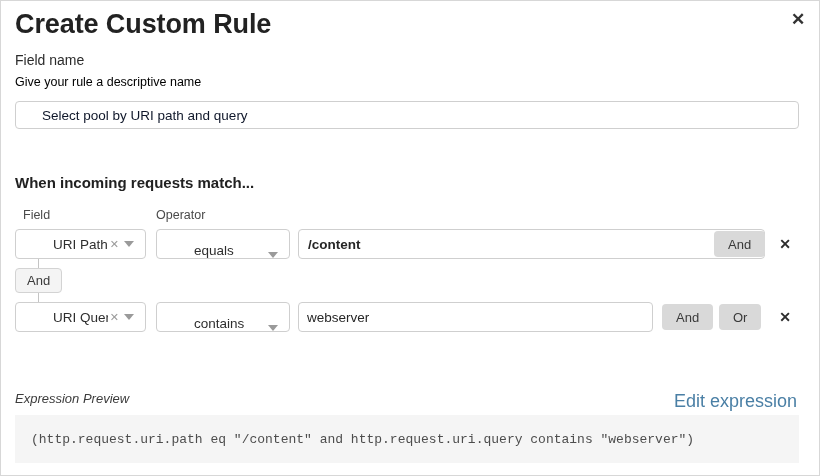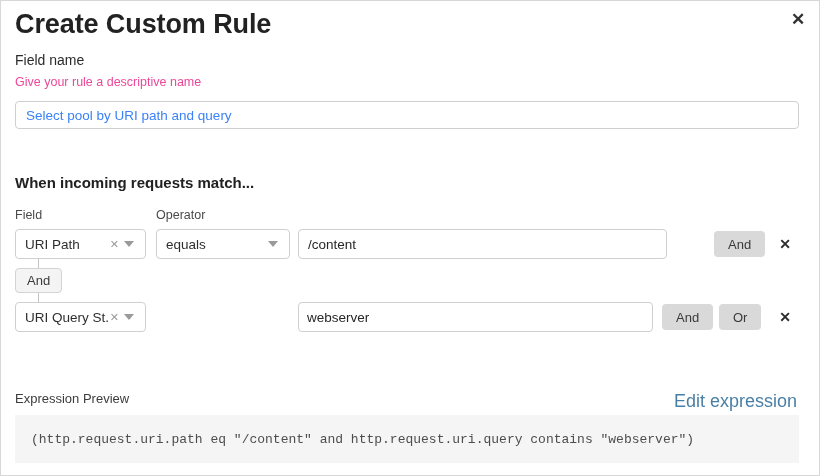--- a/index.html
+++ b/index.html
@@ -57,34 +57,34 @@
     position: absolute;
     font-size: 14px;
     color: #2b2b2b;
   }
   .rule-name-label { left: 14px; top: 51px; }
   .rule-name-help {
     position: absolute;
     left: 14px;
     top: 74px;
     font-size: 12.5px;
-    color: #ec4899;
+    color: #000000;
   }
   .rule-name-input {
     position: absolute;
     left: 14px;
     top: 100px;
     width: 784px;
     height: 28px;
     border: 1px solid #cfcfcf;
     border-radius: 4px;
-    padding: 0 10px;
+    padding: 0 26px;
     font-family: "Liberation Sans", sans-serif;
     font-size: 13.5px;
-    color: #3b82f6;
+    color: #0f172a;
     background: #ffffff;
     outline: none;
   }
 
   
   .match-heading {
     position: absolute;
     left: 14px;
     top: 173px;
     font-size: 15px;
@@ -93,41 +93,42 @@
     text-align: center;
   }
 
   
   .col-label {
     position: absolute;
     top: 207px;
     font-size: 12.5px;
     color: #4a4a4a;
   }
-  .col-field    { left: 14px; }
+  .col-field    { left: 22px; }
   .col-operator { left: 155px; }
   .col-value    { left: 297px; margin-top: 24px; }
 
   
   .cond-row { position: absolute; left: 0; width: 820px; height: 30px; }
   .row-1 { top: 228px; }
   .row-2 { top: 301px; }
 
   .select-box {
     position: absolute;
     height: 30px;
     border: 1px solid #cfcfcf;
     border-radius: 4px;
     background: #ffffff;
     display: flex;
     align-items: center;
     cursor: pointer;
+    padding-left: 28px;
   }
   .select-field    { left: 14px;  width: 131px; }
-  .select-operator { left: 155px; width: 134px; }
+  .select-operator { left: 155px; width: 134px; align-items: flex-end; }
 
   .select-text {
     flex: 1 1 auto;
     padding-left: 9px;
     font-size: 13.5px;
     color: #2e2e2e;
     white-space: nowrap;
     overflow: hidden;
   }
   .select-clear {
@@ -154,21 +155,21 @@
     height: 30px;
     border: 1px solid #cfcfcf;
     border-radius: 4px;
     padding: 0 9px;
     font-family: "Liberation Sans", sans-serif;
     font-size: 13.5px;
     color: #262626;
     background: #ffffff;
     outline: none;
   }
-  .value-1 { width: 369px; }
+  .value-1 { width: 467px; font-weight: bold; }
   .value-2 { width: 355px; padding-left: 8px; }
 
   .logic-btn {
     position: absolute;
     height: 26px;
     top: 2px;
     background: #d9d9d9;
     border: none;
     border-radius: 4px;
     font-family: "Liberation Sans", sans-serif;
@@ -227,20 +228,21 @@
     cursor: pointer;
   }
 
   
   .expr-label {
     position: absolute;
     left: 14px;
     top: 390px;
     font-size: 13px;
     color: #3c3c3c;
+    font-style: italic;
   }
   .expr-edit-link {
     position: absolute;
     right: 22px;
     top: 390px;
     font-size: 18px;
     color: #4a7fa5;
     text-decoration: none;
     cursor: pointer;
   }
@@ -296,20 +298,24 @@
 
   <div class="connector"></div>
   <div class="and-badge">And</div>
 
   <div class="cond-row row-2">
     <div class="select-box select-field">
       <span class="select-text">URI Query St...</span>
       <span class="select-clear">✕</span>
       <span class="caret"></span>
     </div>
+    <div class="select-box select-operator">
+      <span class="select-text">contains</span>
+      <span class="caret"></span>
+    </div>
     <input class="value-input value-2" type="text" value="webserver" style="">
     <button class="logic-btn btn-and-2">And</button>
     <button class="logic-btn btn-or-2">Or</button>
     <button class="delete-btn">✕</button>
   </div>
 
   <div class="expr-label">Expression Preview</div>
   <a class="expr-edit-link">Edit expression</a>
   <div class="expr-code">(http.request.uri.path eq "/content" and http.request.uri.query contains "webserver")</div>
 

